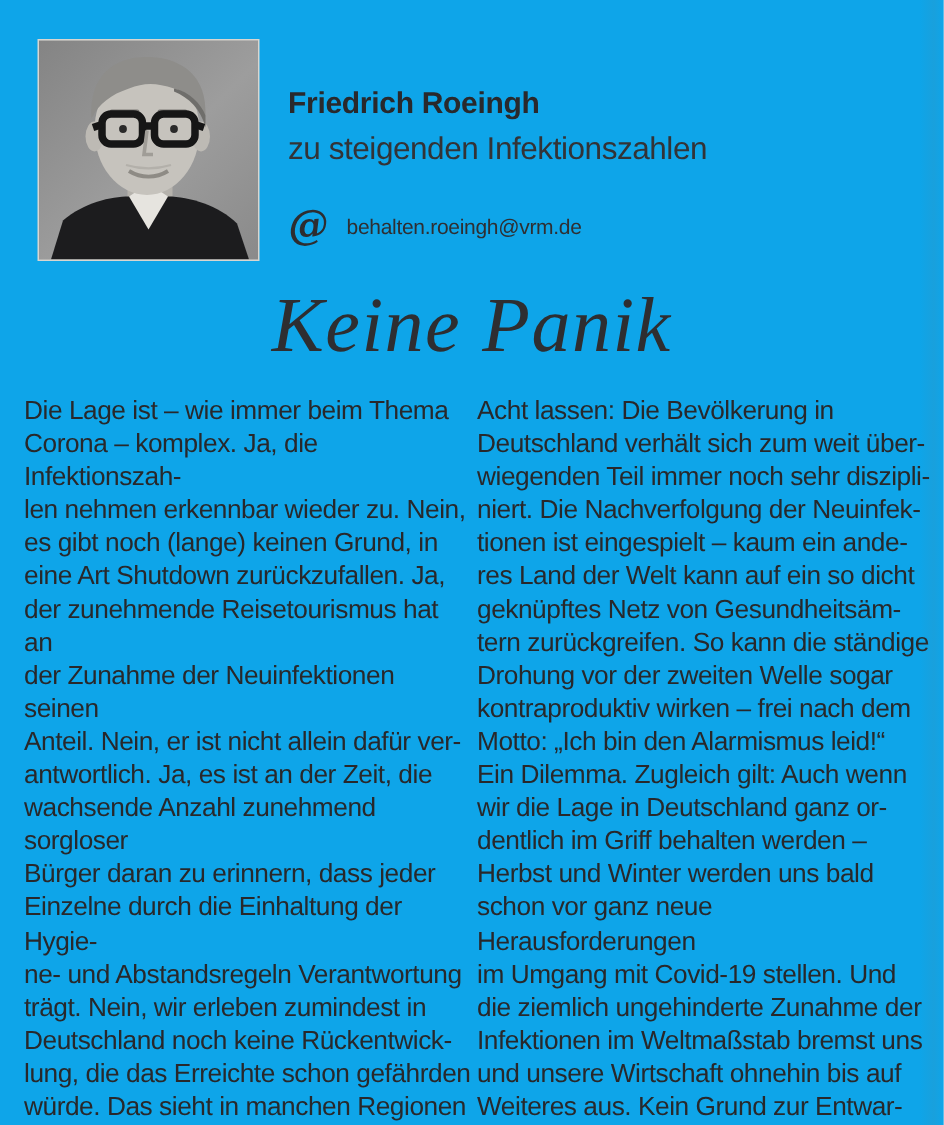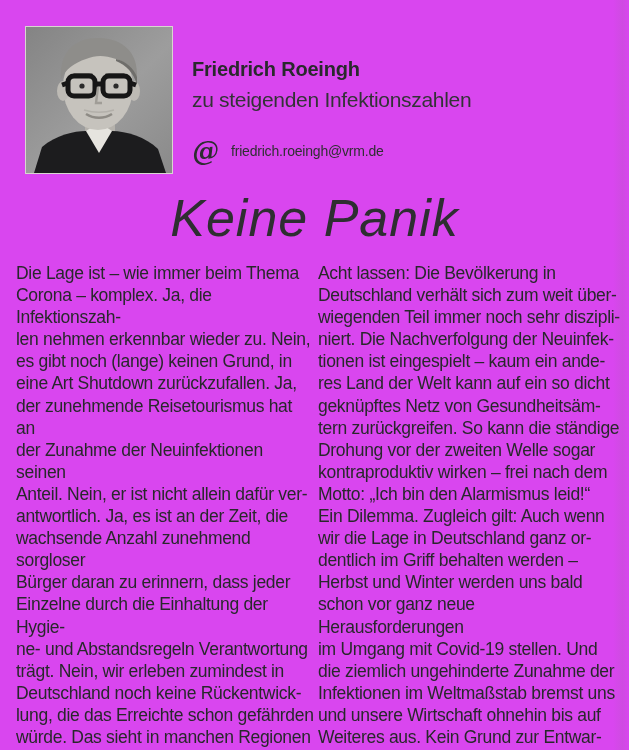--- a/index.html
+++ b/index.html
@@ -5,21 +5,21 @@
   html, body { margin: 0; padding: 0; }
   body {
     width: 629px; height: 750px;
     background: #efeeea;
     font-family: "Liberation Sans", sans-serif;
     overflow: hidden;
   }
   .page {
     position: relative;
     width: 629px; height: 750px;
-    background: #d946ef;
+    background: #0ea5e9;
     color: #2b2b2d;
   }
   
   .scan-edge {
     position: absolute; top: 0; right: 0; width: 16px; height: 100%;
     background: linear-gradient(to right, rgba(0,0,0,0), rgba(120,118,112,0.10) 60%, rgba(0,0,0,0));
     pointer-events: none;
   }
   
   .photo-frame {
@@ -53,21 +53,21 @@
   }
   .email-text {
     margin-left: 12px;
     font-size: 14px; letter-spacing: -0.2px;
     color: #2f2f32;
   }
   
   .headline {
     position: absolute; left: 0; top: 188px; width: 629px;
     text-align: center;
-    font-family: Liberation Sans, sans-serif;
+    font-family: Liberation Serif, serif;
     font-style: italic; font-weight: normal;
     font-size: 52px; letter-spacing: 1px;
     color: #2e2e31;
     margin: 0;
   }
   
   .article-col {
     position: absolute; top: 262px;
     font-size: 17.5px; line-height: 22.1px;
     letter-spacing: -0.3px;
@@ -126,21 +126,21 @@
       <path d="M60 87 C68 92 78 92 86 87" fill="none" stroke="#8e8b85" stroke-width="2.6"></path>
       <path d="M58 83 C68 86 78 86 88 83" fill="none" stroke="#b3b0aa" stroke-width="1.4"></path>
     </svg>
   </div>
 
   <div class="byline-author">Friedrich Roeingh</div>
   <div class="byline-topic">zu steigenden Infektionszahlen</div>
 
   <div class="email-row">
     <span class="at-icon">@</span>
-    <span class="email-text">friedrich.roeingh@vrm.de</span>
+    <span class="email-text">behalten.roeingh@vrm.de</span>
   </div>
 
   <h1 class="headline">Keine Panik</h1>
 
   <div class="article-col col-left">Die Lage ist – wie immer beim Thema
 Corona – komplex. Ja, die Infektionszah-
 len nehmen erkennbar wieder zu. Nein,
 es gibt noch (lange) keinen Grund, in
 eine Art Shutdown zurückzufallen. Ja,
 der zunehmende Reisetourismus hat an

